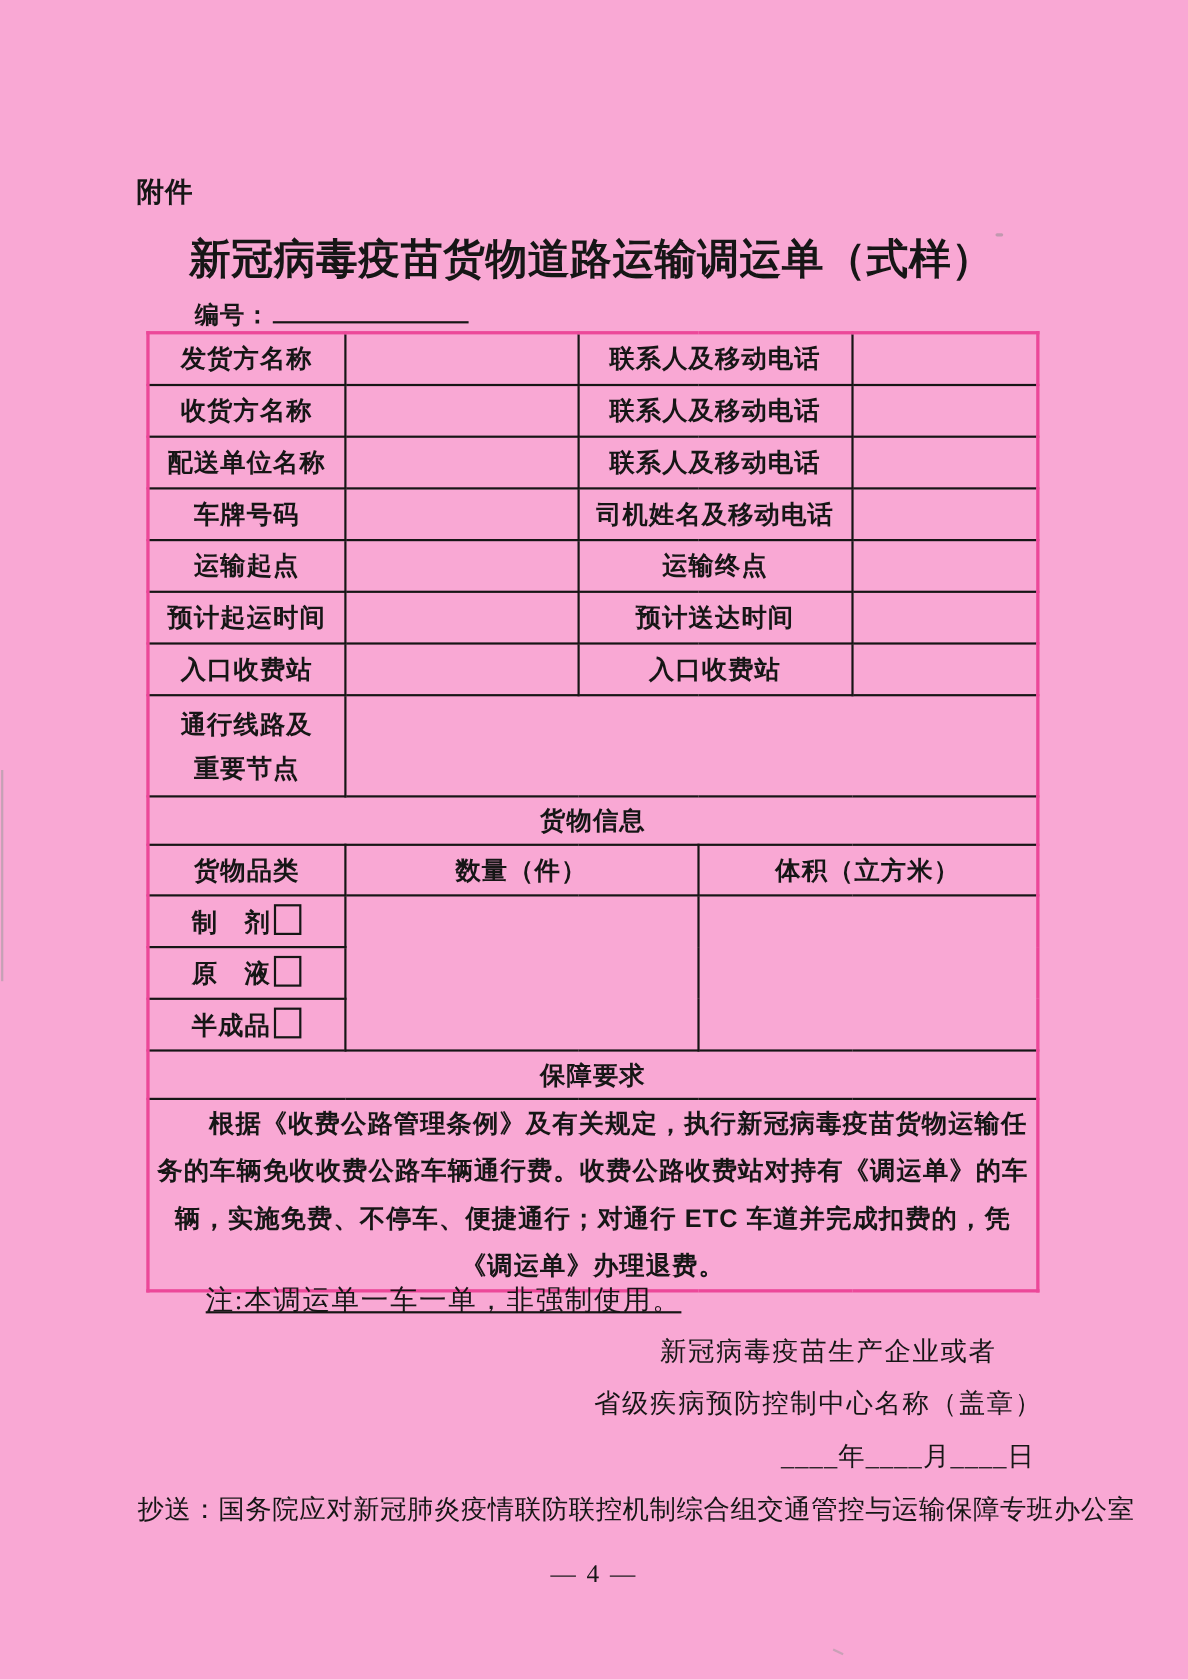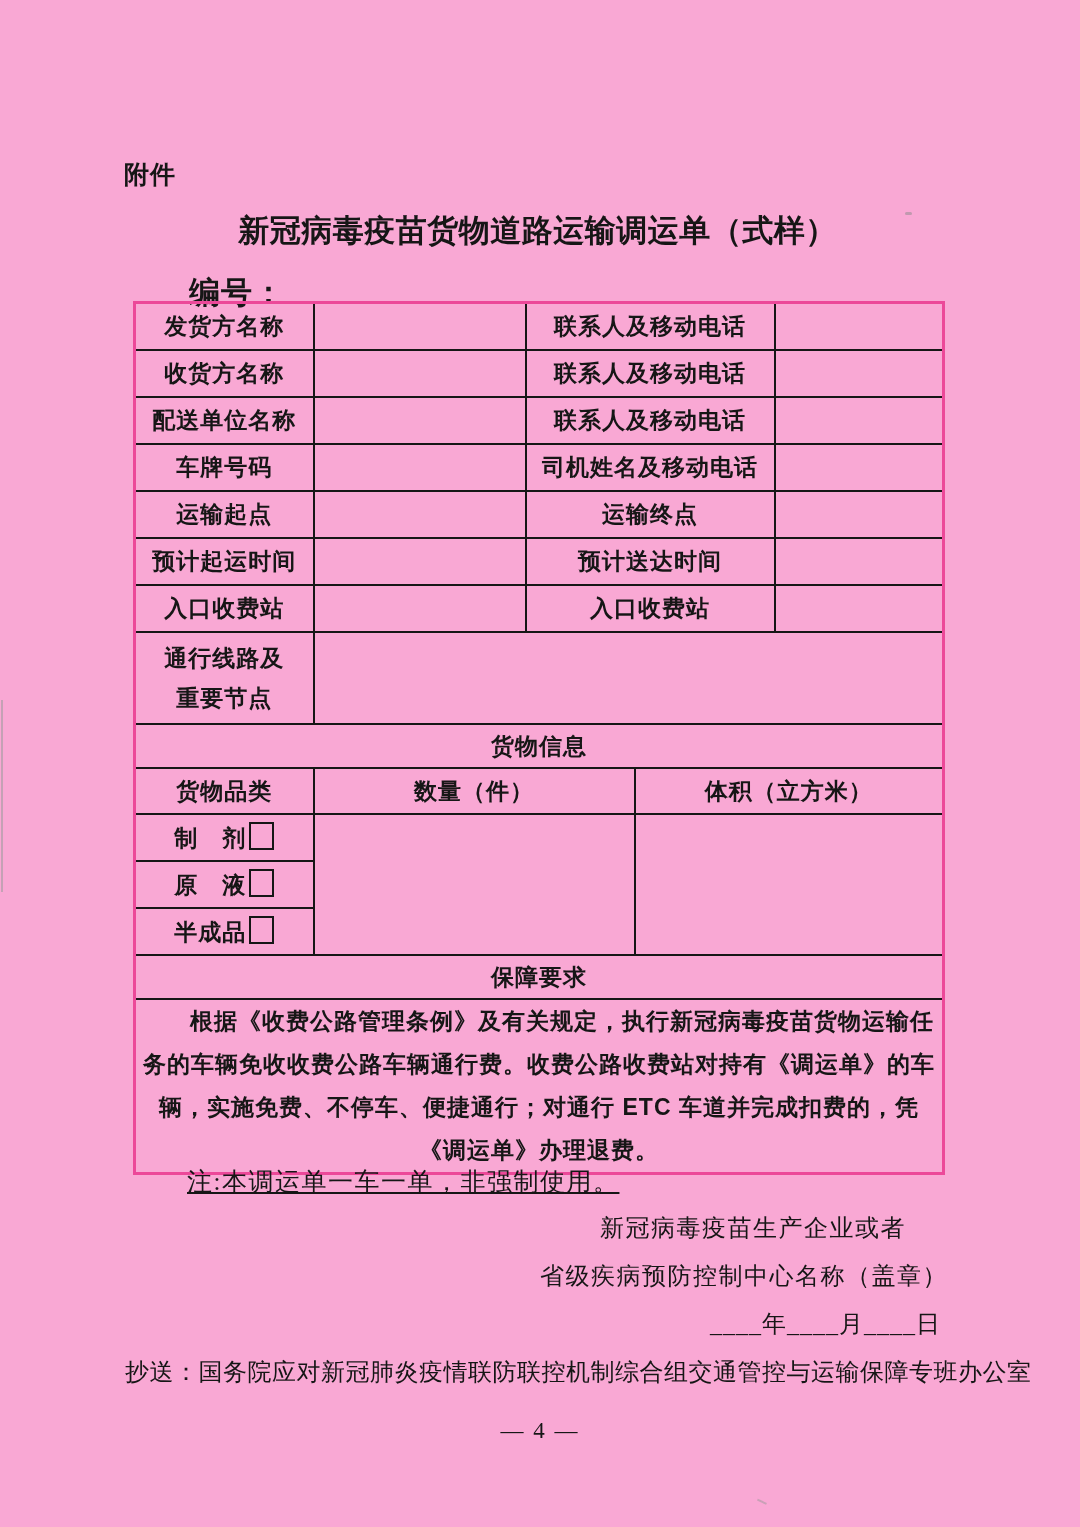--- a/index.html
+++ b/index.html
@@ -15,27 +15,27 @@
   
   .attachment{
     position:absolute;left:124px;top:158px;
     font-family:"Liberation Sans","DejaVu Sans",sans-serif;
     font-weight:600;font-size:25px;letter-spacing:1px;
   }
   .doc-title{
     position:absolute;left:133px;top:210px;width:809px;
     text-align:center;
     font-family:"Liberation Sans","DejaVu Sans",sans-serif;
-    font-weight:bold;font-size:31px;letter-spacing:0.5px;
+    font-weight:bold;font-size:38px;letter-spacing:0.5px;
     white-space:nowrap;
   }
   .serial-row{
     position:absolute;left:177px;top:272px;
     font-family:"Liberation Sans","DejaVu Sans",sans-serif;
-    font-weight:bold;font-size:31px;letter-spacing:1px;margin-left:12px;
+    font-weight:bold;font-size:22px;letter-spacing:1px;
   }
   .serial-blank{
     display:inline-block;width:178px;height:4px;
     border-bottom:2.5px solid #161616;
     vertical-align:baseline;margin-left:2px;
   }
   
   table.form{
     position:absolute;left:133px;top:301px;
     width:809px;border-collapse:collapse;table-layout:fixed;

